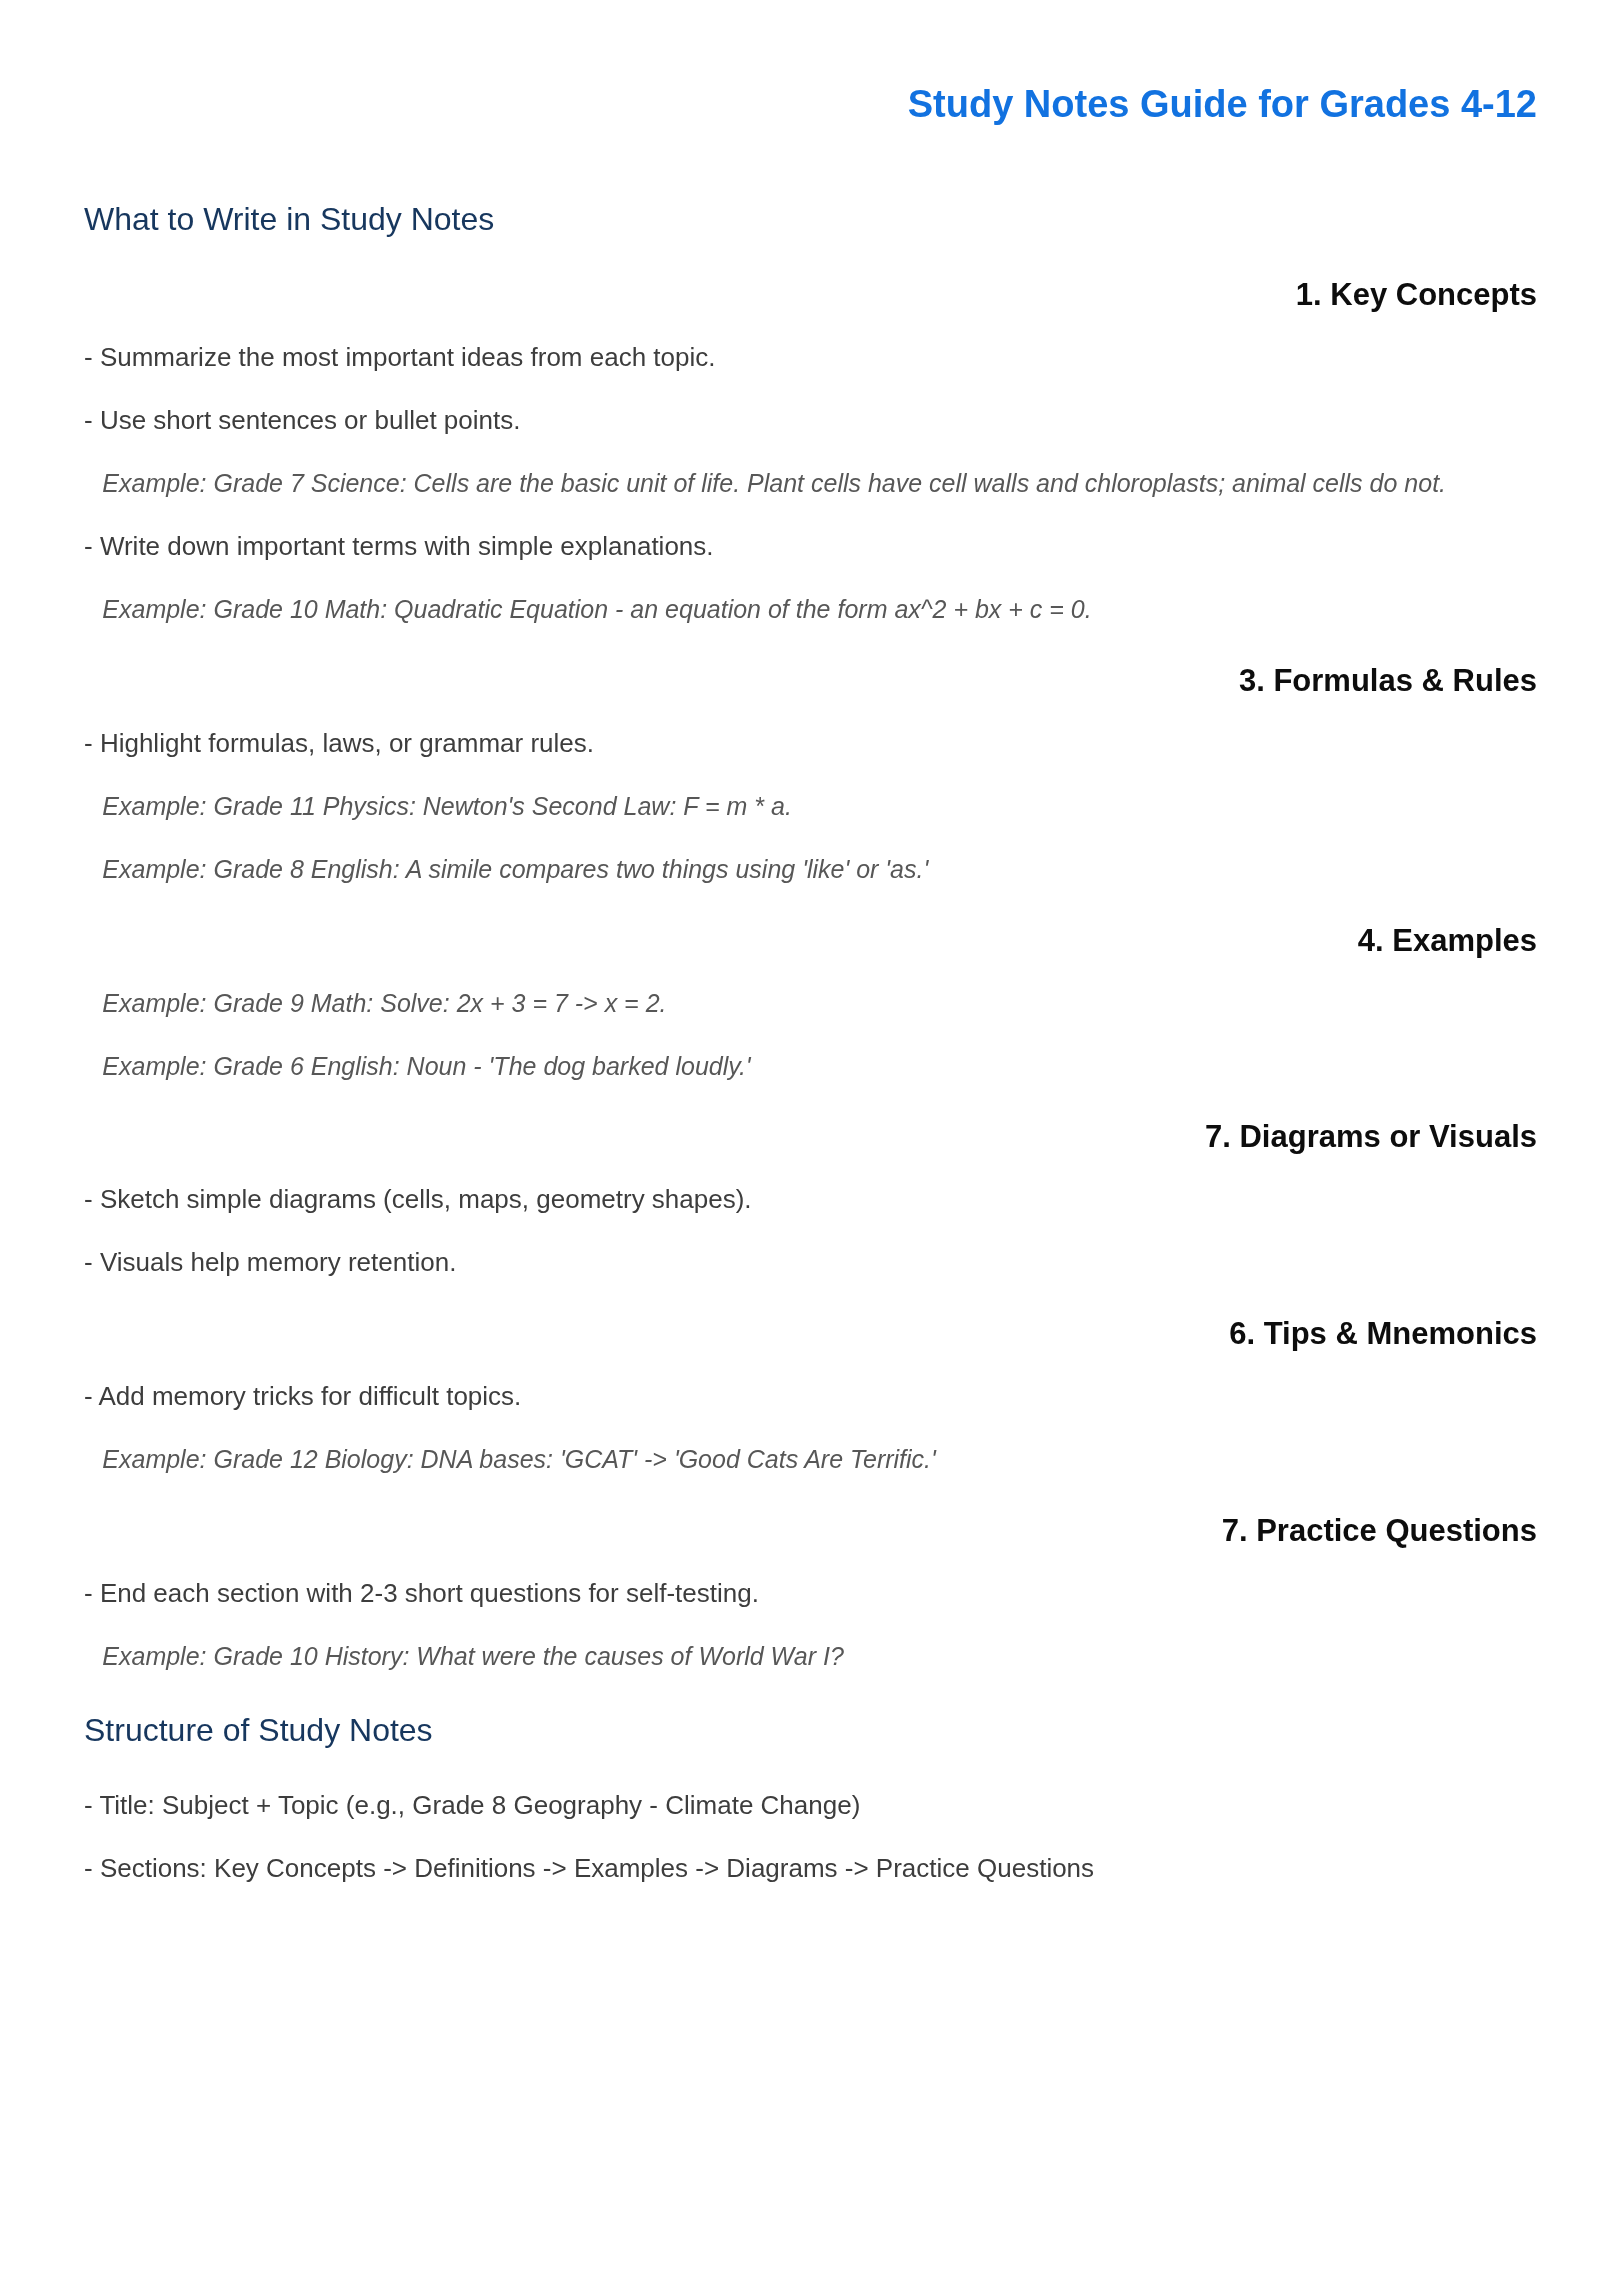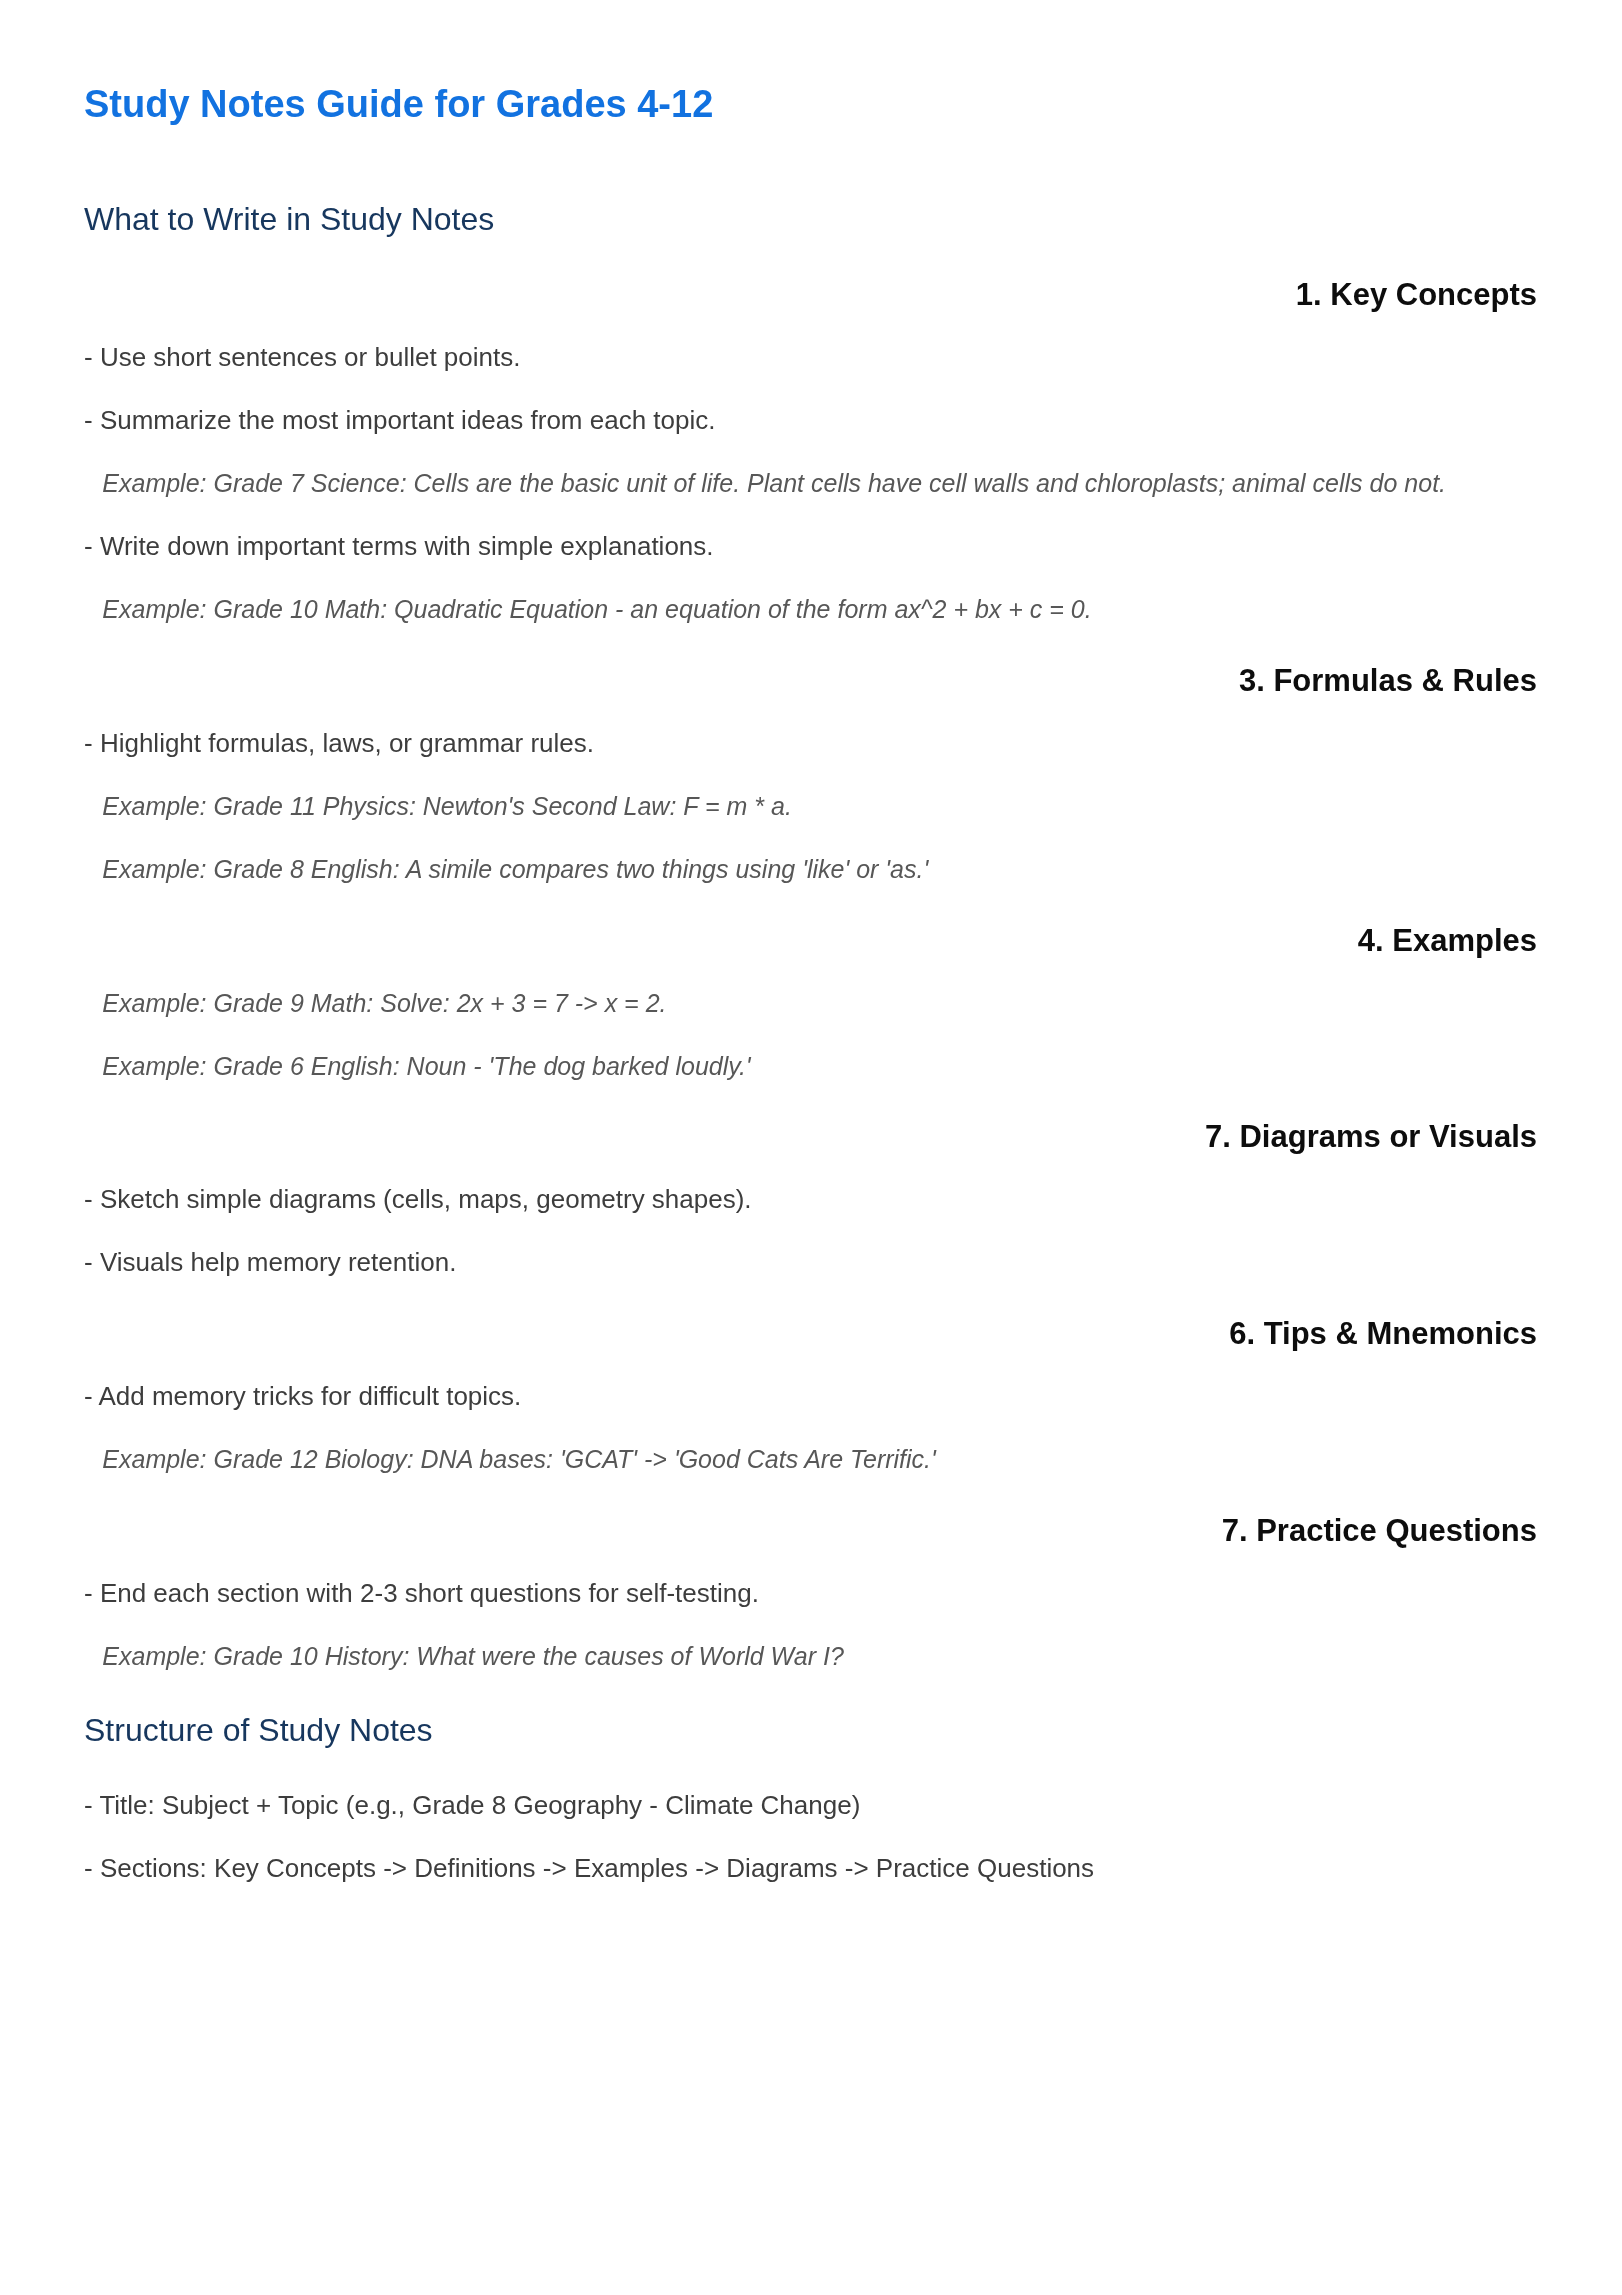--- a/index.html
+++ b/index.html
@@ -17,21 +17,21 @@
     box-sizing: border-box;
     width: 1622px;
     height: 2295px;
     background: var(--bg, #ffffff);
     padding: 73px 85px 0 84px;
   }
   .doc-title {
     font-size: 38px;
     font-weight: bold;
     line-height: 63px;
-    text-align: left;
+    text-align: right;
     color: var(--title-blue, #1272e0);
     margin: 0 0 52px 0;
   }
   .h1 {
     font-size: 32px;
     font-weight: normal;
     line-height: 63px;
     color: var(--heading-navy, #17375e);
     margin: 10.5px 0 11.8px 0;
   }
@@ -61,22 +61,22 @@
 </head>
 <body>
 
 <div class="page">
 
   <div class="doc-title">Study Notes Guide for Grades 4-12</div>
 
   <div class="h1">What to Write in Study Notes</div>
 
   <div class="h2">1. Key Concepts</div>
+  <div class="bullet">- Summarize the most important ideas from each topic.</div>
   <div class="bullet">- Use short sentences or bullet points.</div>
-  <div class="bullet">- Summarize the most important ideas from each topic.</div>
   <div class="example">Example: Grade 7 Science: Cells are the basic unit of life. Plant cells have cell walls and chloroplasts; animal cells do not.</div>
 
   <div class="bullet">- Write down important terms with simple explanations.</div>
   <div class="example">Example: Grade 10 Math: Quadratic Equation - an equation of the form ax^2 + bx + c = 0.</div>
 
   <div class="h2">3. Formulas &amp; Rules</div>
   <div class="bullet">- Highlight formulas, laws, or grammar rules.</div>
   <div class="example">Example: Grade 11 Physics: Newton's Second Law: F = m * a.</div>
   <div class="example">Example: Grade 8 English: A simile compares two things using 'like' or 'as.'</div>
 

